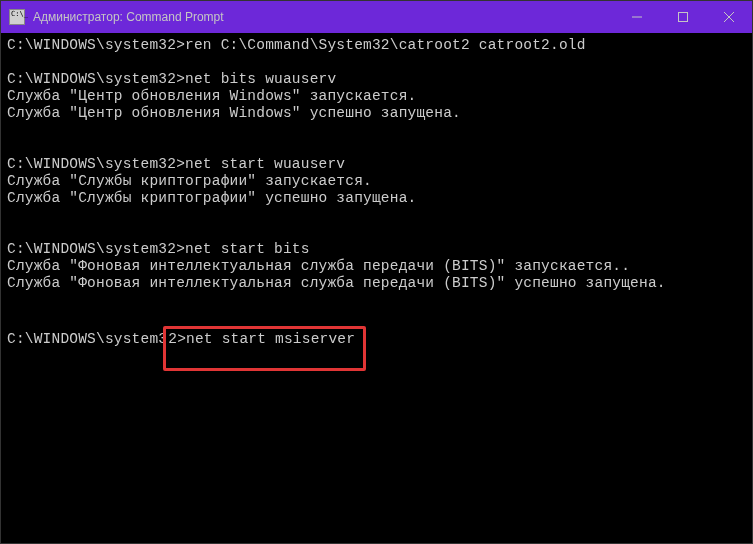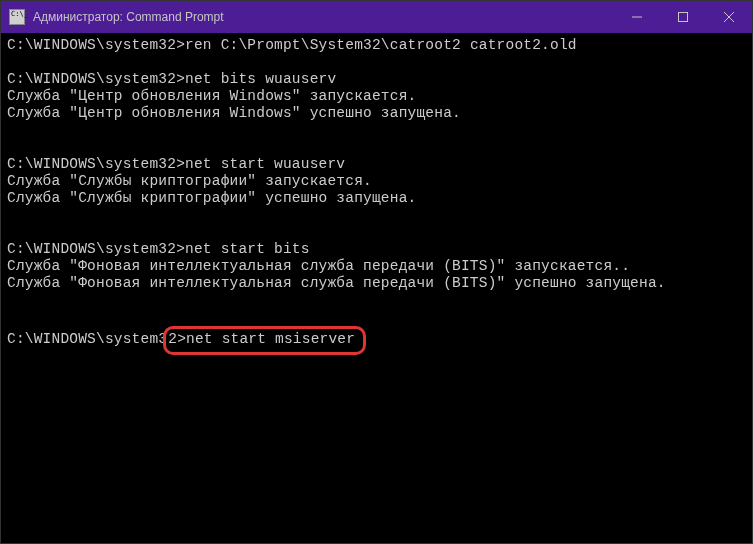--- a/index.html
+++ b/index.html
@@ -16,21 +16,21 @@
     }
     .window {
       width: 753px;
       height: 544px;
       background: #000;
       display: flex;
       flex-direction: column;
       border: 1px solid #333;
     }
     .titlebar {
-      background: #4c1d95;
+      background: #6d28d9;
       height: 32px;
       display: flex;
       align-items: center;
       padding-left: 8px;
       color: #c5c5c5;
       font-family: "Segoe UI", sans-serif;
       font-size: 12px;
     }
     .titlebar-icon {
       width: 16px;
@@ -86,22 +86,22 @@
       color: #cccccc;
       font-size: 14.5px;
       line-height: 17px;
       white-space: pre;
       overflow: hidden;
       letter-spacing: 0.2px;
     }
     .highlight-box {
       display: inline-block;
       border: 3px solid #e03535;
-      border-radius: 10px;
-      padding: 2px 8px 4px 2px;
+      border-radius: 2px;
+      padding: 2px 8px 20px 2px;
       margin-left: -4px;
     }
     .highlight-inner {
       white-space: pre;
     }
   </style>
 </head>
 <body>
 
 <div class="window">
@@ -120,21 +120,21 @@
           </svg>
       </button>
       <button class="control-btn close">
         <svg viewBox="0 0 10 10">
             <line x1="0" y1="0" x2="10" y2="10" stroke-width="1"></line>
             <line x1="10" y1="0" x2="0" y2="10" stroke-width="1"></line>
           </svg>
       </button>
     </div>
   </div>
-  <div class="terminal"><span>C:\WINDOWS\system32&gt;</span><span>ren C:\Prompt\System32\catroot2 catroot2.old</span>
+  <div class="terminal"><span>C:\WINDOWS\system32&gt;</span><span>ren C:\Command\System32\catroot2 catroot2.old</span>
 
 <span>C:\WINDOWS\system32&gt;</span><span>net bits wuauserv</span>
 <span>Служба "Центр обновления Windows" запускается.</span>
 <span>Служба "Центр обновления Windows" успешно запущена.</span>
 
 
 <span>C:\WINDOWS\system32&gt;</span><span>net start wuauserv</span>
 <span>Служба "Службы криптографии" запускается.</span>
 <span>Служба "Службы криптографии" успешно запущена.</span>
 

